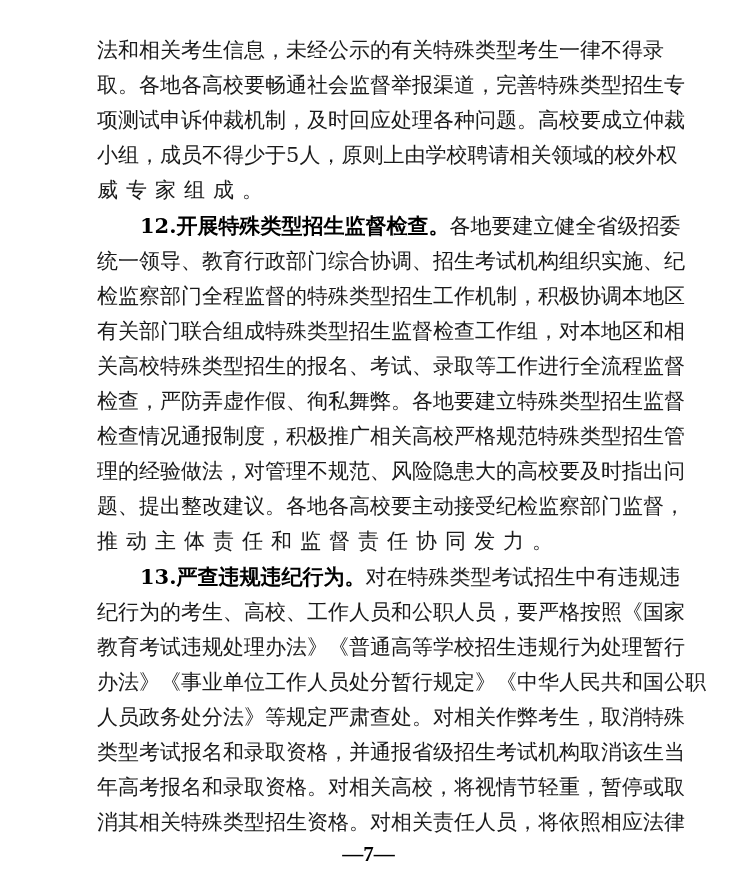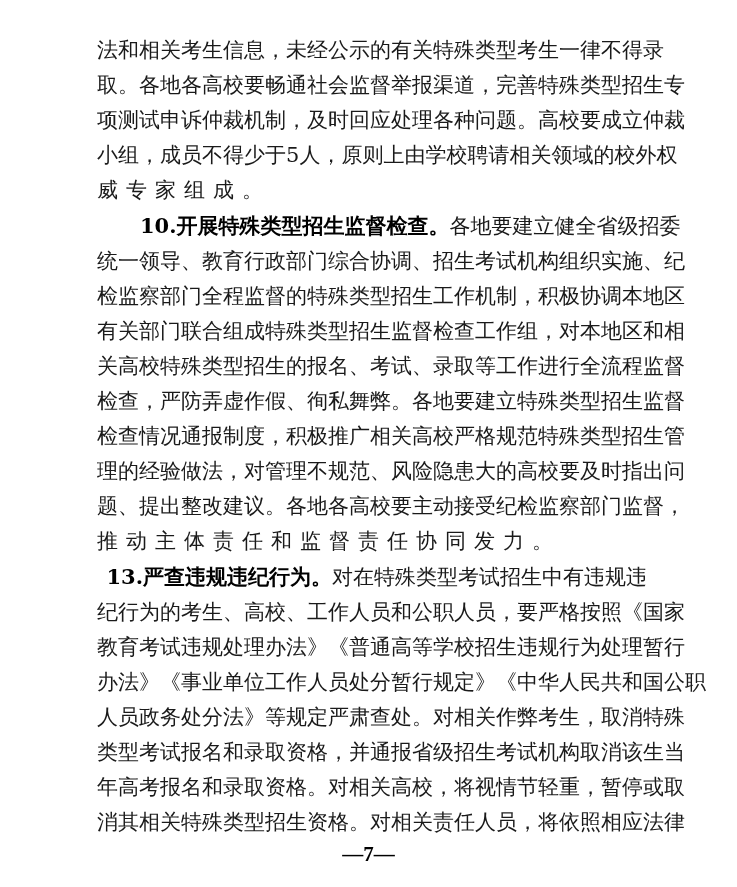--- a/index.html
+++ b/index.html
@@ -156,21 +156,21 @@
       </div>
       <div class="line last" style="top: 175.4px;">
         <span class="ch">威</span>
         <span class="ch">专</span>
         <span class="ch">家</span>
         <span class="ch">组</span>
         <span class="ch">成</span>
         <span class="ch">。</span>
       </div>
       <div class="line indent" style="top: 210.5px;">
-        <span class="ch bold">10.</span>
+        <span class="ch bold">12.</span>
         <span class="ch bold">开</span>
         <span class="ch bold">展</span>
         <span class="ch bold">特</span>
         <span class="ch bold">殊</span>
         <span class="ch bold">类</span>
         <span class="ch bold">型</span>
         <span class="ch bold">招</span>
         <span class="ch bold">生</span>
         <span class="ch bold">监</span>
         <span class="ch bold">督</span>
@@ -440,21 +440,21 @@
         <span class="ch">监</span>
         <span class="ch">督</span>
         <span class="ch">责</span>
         <span class="ch">任</span>
         <span class="ch">协</span>
         <span class="ch">同</span>
         <span class="ch">发</span>
         <span class="ch">力</span>
         <span class="ch">。</span>
       </div>
-      <div class="line indent" style="top: 561.5px; justify-content: flex-end;">
+      <div class="line indent" style="top: 561.5px;">
         <span class="ch bold">13.</span>
         <span class="ch bold">严</span>
         <span class="ch bold">查</span>
         <span class="ch bold">违</span>
         <span class="ch bold">规</span>
         <span class="ch bold">违</span>
         <span class="ch bold">纪</span>
         <span class="ch bold">行</span>
         <span class="ch bold">为</span>
         <span class="ch bold">。</span>

